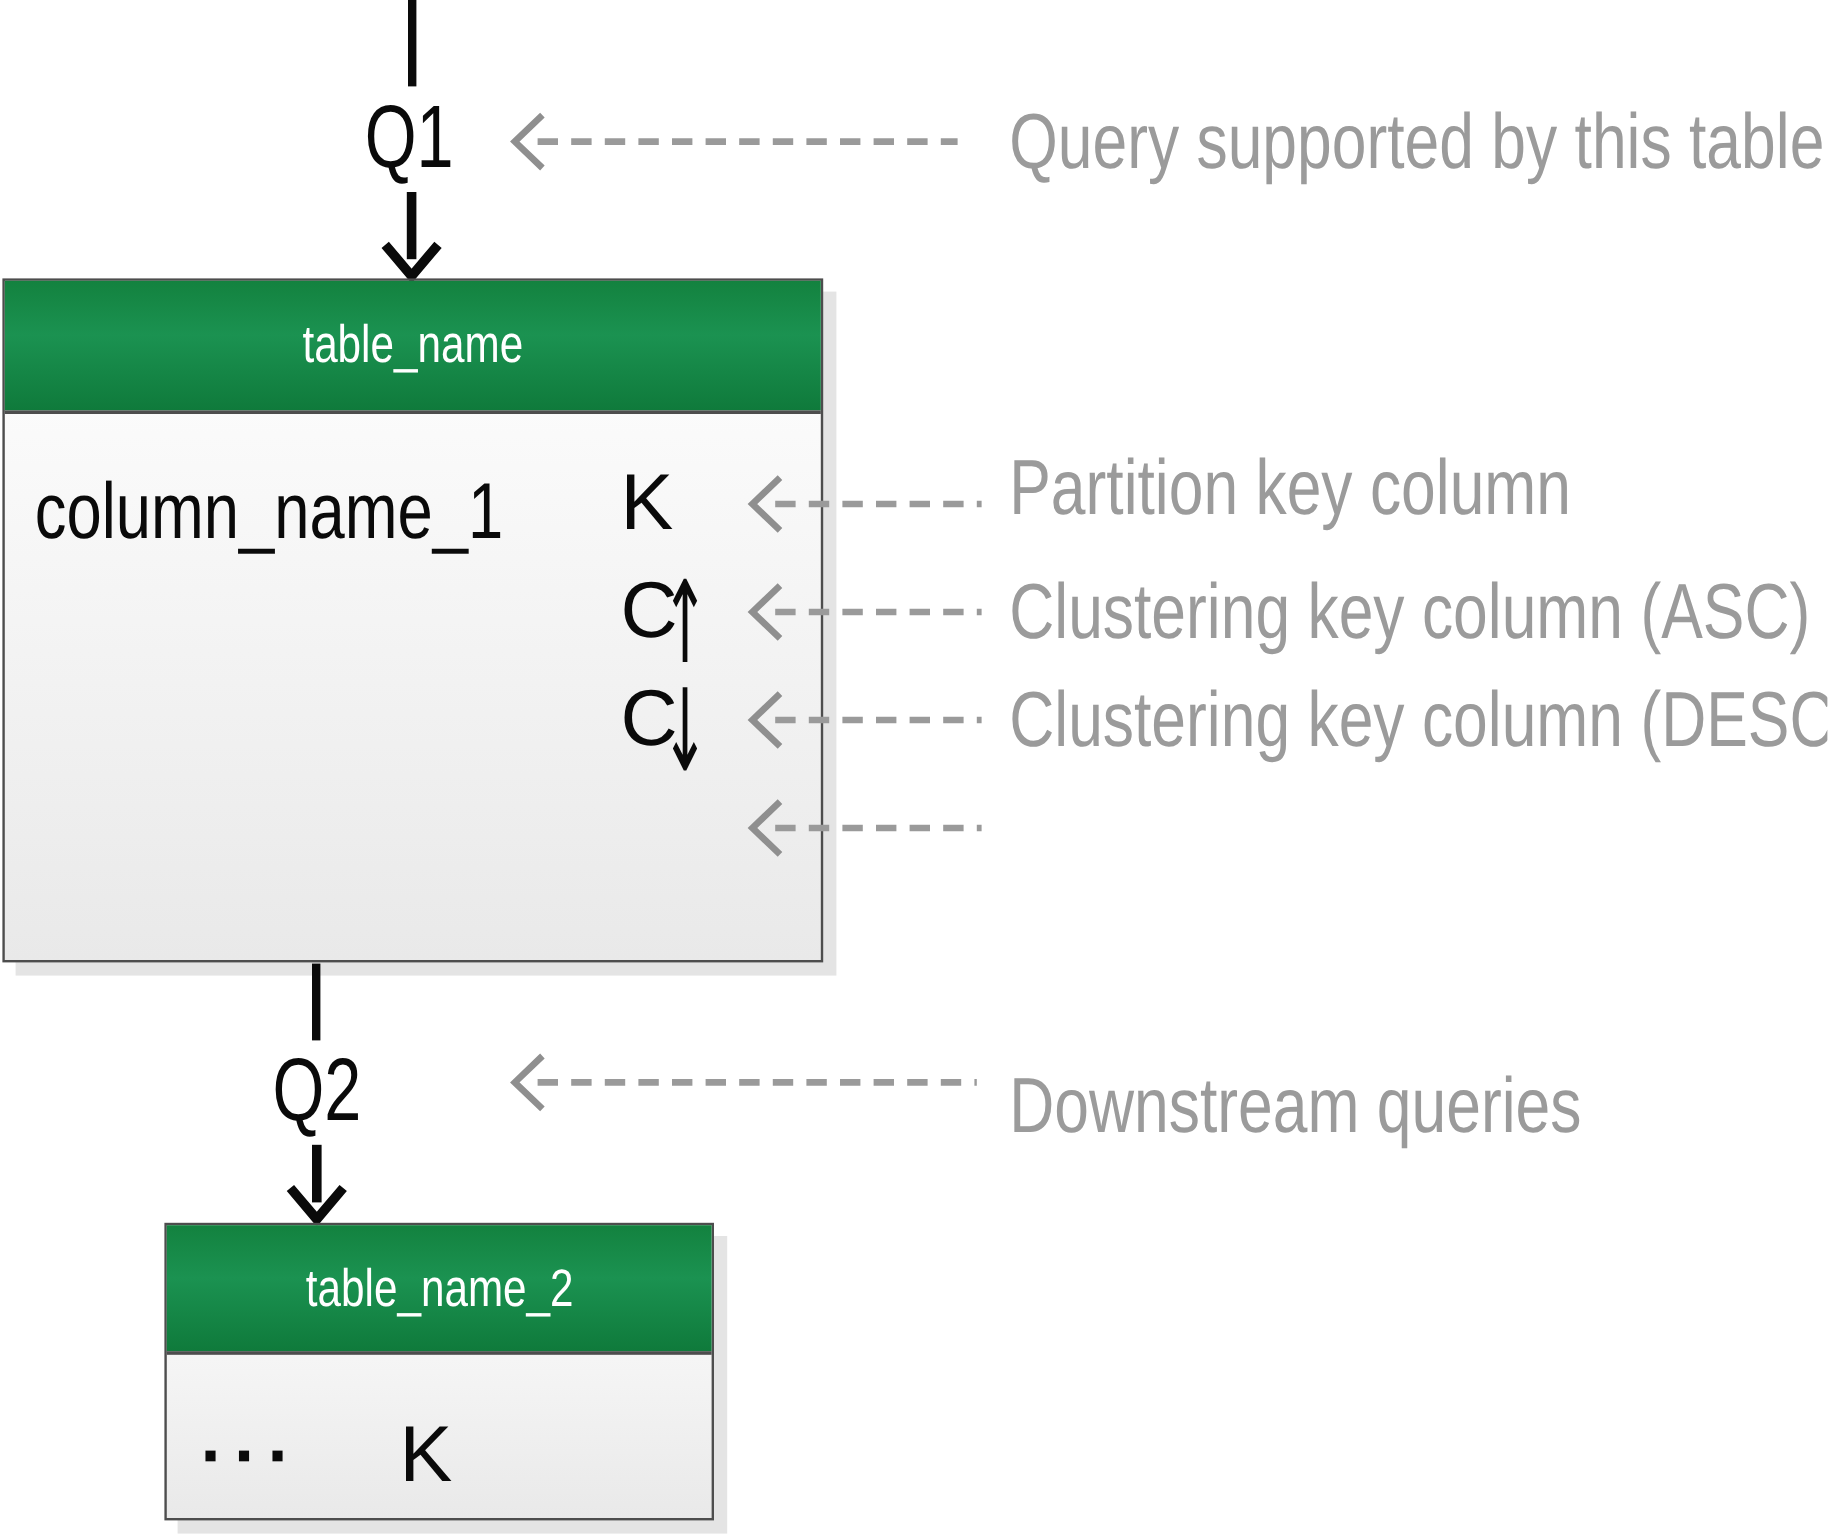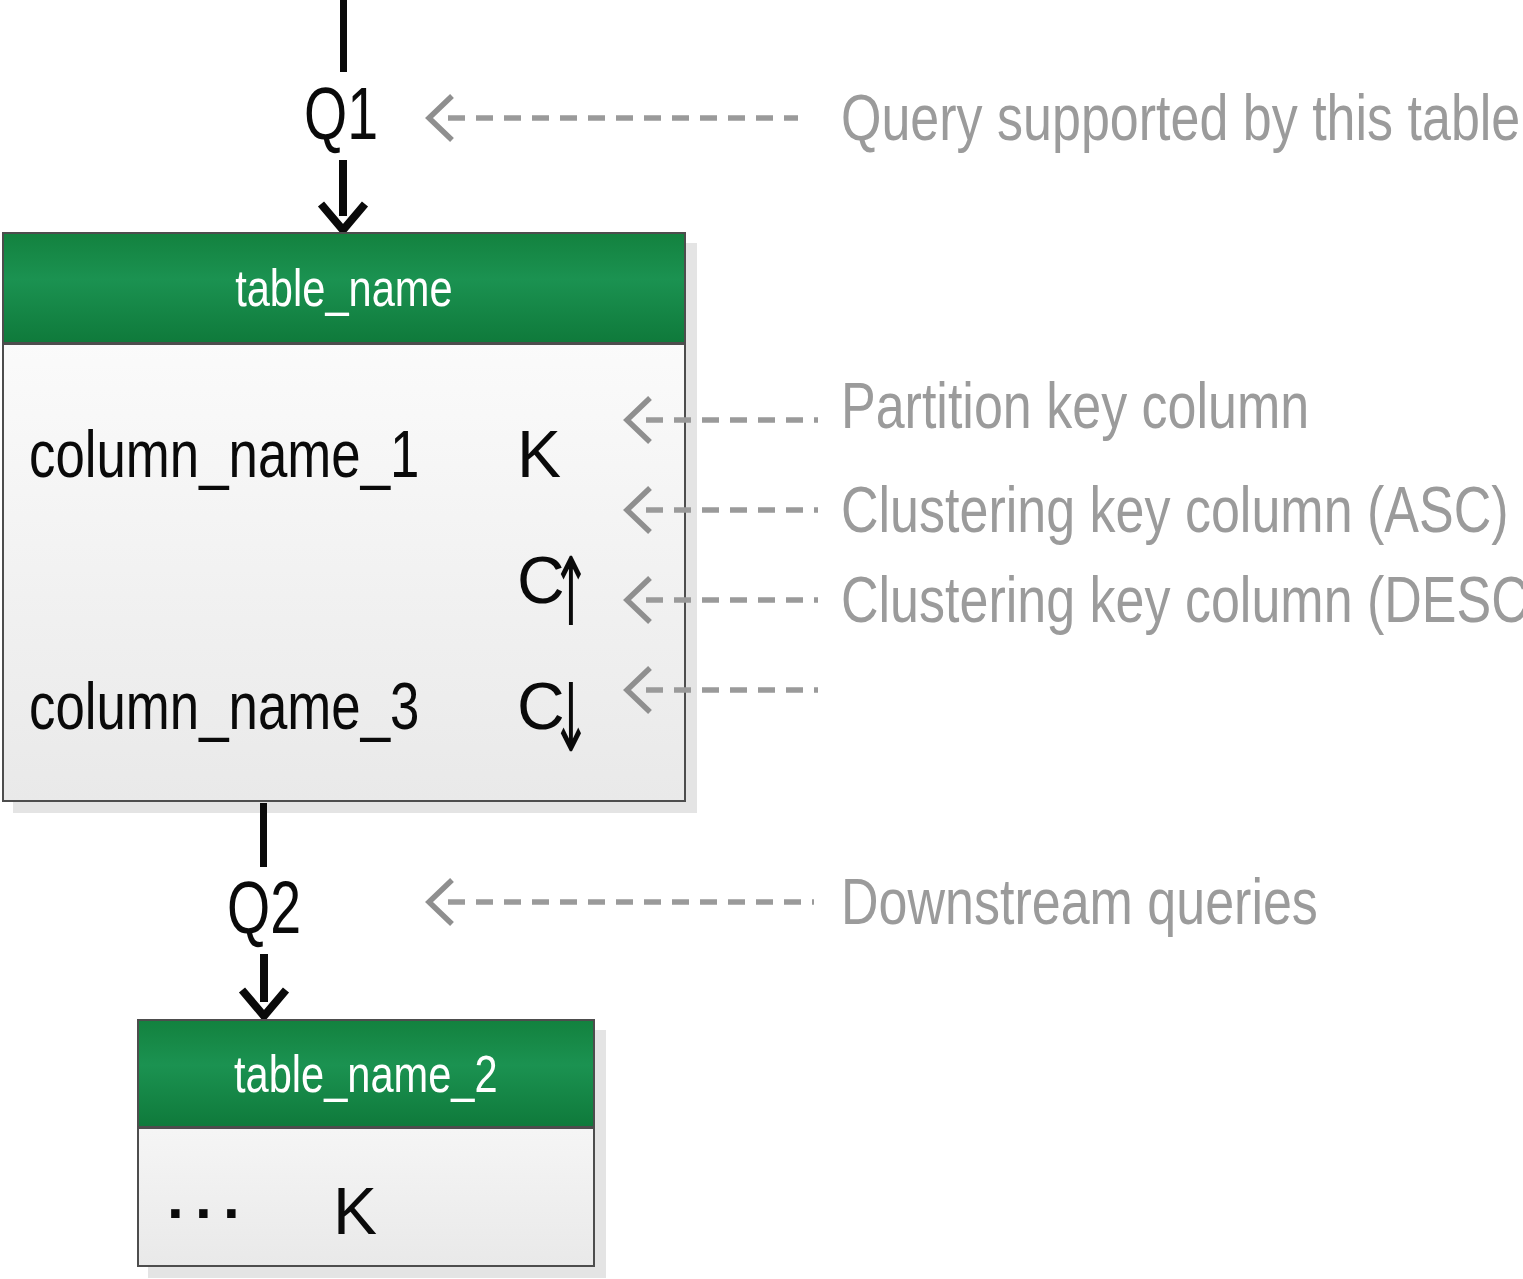--- a/index.html
+++ b/index.html
@@ -47,32 +47,31 @@
     border:2px solid var(--c-table_border);
     box-sizing:border-box;
     box-shadow:11px 11px 0 0 var(--c-shadow);
     background:linear-gradient(180deg,var(--c-body_top) 0%,var(--c-body_bottom) 100%);
   }
   .dtable .thead{
     background:linear-gradient(180deg,#13823f 0%,var(--c-header_green_light) 42%,var(--c-header_green_dark) 100%);
     border-bottom:3px solid var(--c-table_border);
     color:#ffffff;
     text-align:center;
-    font-size:52px;
+    font-size:44px;
     display:flex;align-items:center;justify-content:center;
   }
   #table1 .thead{height:108px;}
   #table2 .thead{height:105px;}
   .tbody{position:relative;}
   .trow{
     position:relative;
     height:90px;
-    display:flex;align-items:center;
+    display:flex;align-items:flex-end;
     font-size:66px;
-    margin-top:36px;
   }
   .trow .cname{padding-left:25px;}
   .trow .ckey{
     position:absolute;left:513px;top:0;
     height:90px;line-height:90px;
     font-size:66px;
   }
   .trow .cdir{
     position:absolute;left:547px;top:12px;
     height:90px;line-height:90px;
@@ -141,21 +140,20 @@
         <span class="cname"><span class="cx">column_name_1</span></span>
         <span class="ckey">K</span>
       </div>
 
       <div class="trow">
         <span class="ckey">C</span>
         <span class="cdir">↑</span>
       </div>
 
       <div class="trow">
-        <span class="cname"><span class="cx">column_name_3</span></span>
         <span class="ckey">C</span>
         <span class="cdir">↓</span>
       </div>
 
 
     </div>
   </div>
 
   <svg class="abs" style="left:622px;top:388px;" width="198" height="64" viewBox="0 0 198 64">
     <line class="dash-line" x1="24" y1="32" x2="196" y2="32"></line>
@@ -192,21 +190,21 @@
 
   <svg class="abs" style="left:234px;top:944px;" width="60" height="76" viewBox="0 0 60 76">
     <line class="black-arrow-line" x1="30" y1="10" x2="30" y2="58"></line>
     <polyline class="black-arrow-line" points="8,46 30,72 52,46"></polyline>
   </svg>
 
   <svg class="abs" style="left:424px;top:870px;" width="392" height="64" viewBox="0 0 392 64">
     <line class="dash-line" x1="24" y1="32" x2="390" y2="32"></line>
     <polyline class="chev" points="28,10 5,32 28,54"></polyline>
   </svg>
-  <div class="abs note" style="top:857px;">
+  <div class="abs note" style="top:876px;">
     <span class="cx">Downstream queries</span>
   </div>
 
   <div id="table2" class="abs dtable" style="left:113px;top:1019px;width:458px;height:248px;margin-left:24px;">
     <div class="thead">
       <span class="cx-c">table_name_2</span>
     </div>
     <div class="tbody trow2">
       <span class="dots">···</span>
       <span class="k2">K</span>

